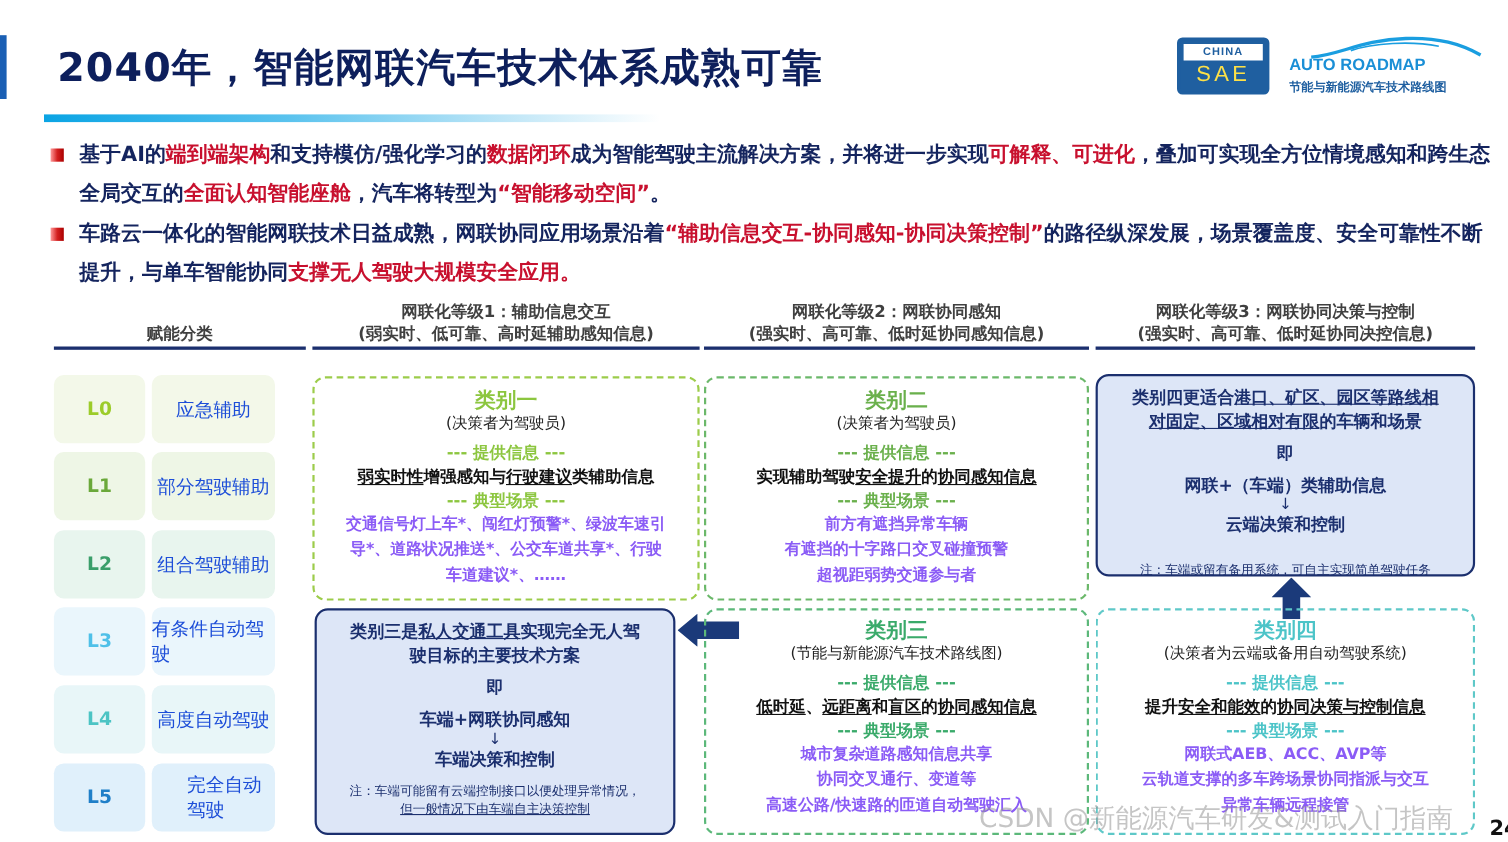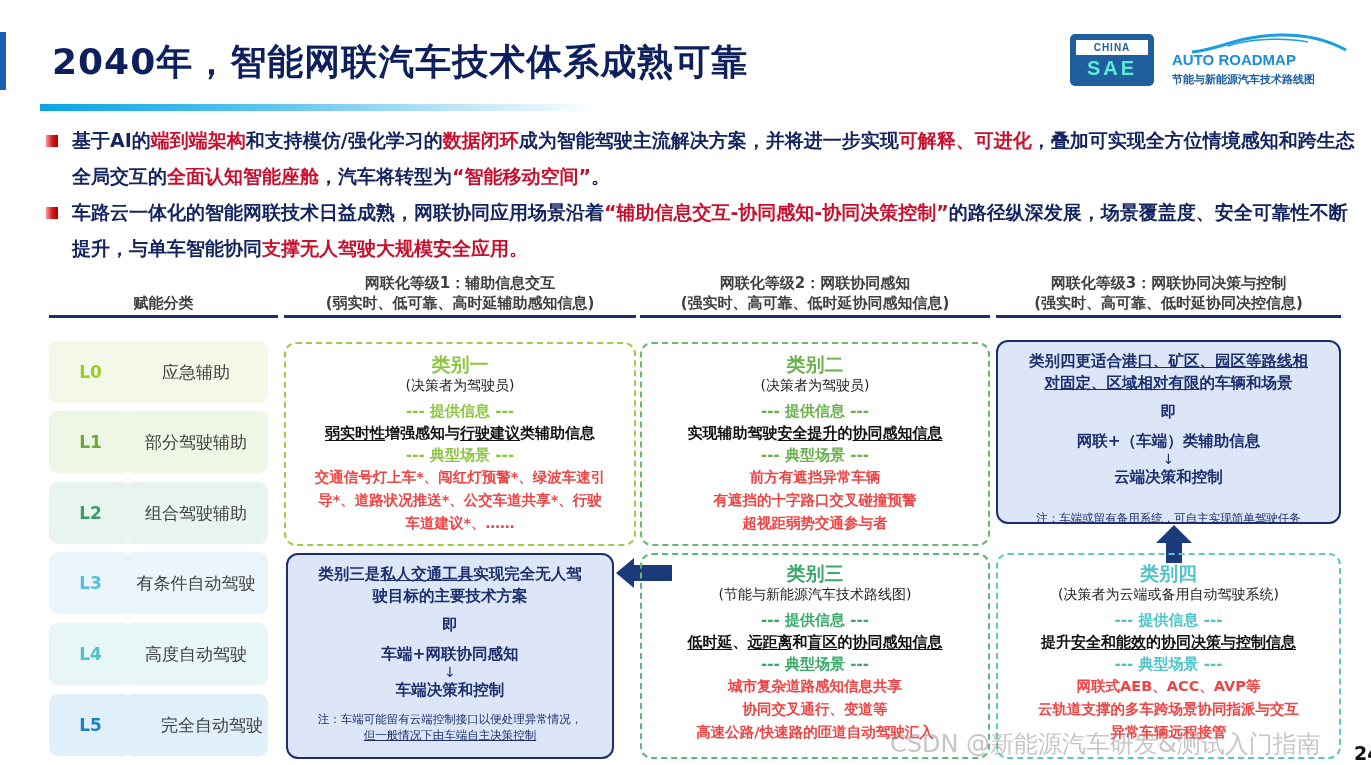--- a/index.html
+++ b/index.html
@@ -6,50 +6,50 @@
   html, body { width: 1371px; height: 765px; background: #ffffff; overflow: hidden; }
   body { font-family: "DejaVu Sans", "Liberation Sans", sans-serif; color: #111; position: relative; }
 
   .title-bar { position: absolute; left: 0; top: 32px; width: 6px; height: 58px; background: #1a5fb4; }
   .page-title { position: absolute; left: 52px; top: 38px; font-size: 36px; font-weight: bold; color: #0d1f5c; letter-spacing: 1px; }
   .title-underline { position: absolute; left: 40px; top: 104px; width: 560px; height: 7px;
      background: linear-gradient(90deg, #0aa4e4 0%, #5bc3ee 40%, #bfe6f7 75%, #ffffff 100%); }
 
   .logo-sae { position: absolute; left: 1070px; top: 34px; width: 84px; height: 52px; border: 3px solid #1f5fa0; border-radius: 5px; background: #1f5fa0; padding: 3px; }
   .logo-sae .china { background: #fff; color: #1f5fa0; font-size: 10px; font-weight: bold; text-align: center; height: 15px; line-height: 15px; font-family: "Liberation Sans", sans-serif; letter-spacing: 1px; }
-  .logo-sae .sae { color: #5eead4; font-size: 20px; font-weight: bold; text-align: center; line-height: 26px; font-family: "Liberation Sans", sans-serif; letter-spacing: 3px; }
+  .logo-sae .sae { color: #fde047; font-size: 20px; font-weight: normal; text-align: center; line-height: 26px; font-family: "Liberation Sans", sans-serif; letter-spacing: 3px; }
   .logo-road { position: absolute; left: 1168px; top: 32px; width: 180px; height: 60px; }
   .logo-road svg { position: absolute; left: 20px; top: 0; }
   .logo-road .road-text { position: absolute; left: 4px; top: 19px; font-size: 15px; font-weight: bold; color: #1a8fd6; font-family: "Liberation Sans", sans-serif; letter-spacing: 0px; }
   .logo-road .road-sub { position: absolute; left: 4px; top: 40px; font-size: 11px; color: #1f5fa0; font-weight: bold; }
 
   .bullets { position: absolute; left: 40px; top: 122px; width: 1325px; }
   .bullet { position: relative; padding-left: 32px; font-size: 19px; font-weight: bold; line-height: 36px; color: #14245e; }
   .bullet .sq { position: absolute; left: 6px; top: 13px; width: 12px; height: 12px;
     background: linear-gradient(90deg, #ff9a9a 0%, #d42020 50%, #a00 100%); }
   .red { color: #c8102e; }
 
   .hdr { position: absolute; top: 273px; text-align: center; font-size: 15px; font-weight: bold; color: #404040; line-height: 20px; border-bottom: 3px solid #1b2f6e; padding-bottom: 2px; }
 
   .lvl { position: absolute; border-radius: 9px; display: flex; align-items: center; justify-content: center; font-size: 17px; }
   .lvl-code { left: 49px; width: 83px; height: 62px; font-weight: bold; }
-  .lvl-name { left: 124px; width: 144px; height: 62px; color: #404040; }
+  .lvl-name { left: 138px; width: 112px; height: 62px; color: #1d4ed8; }
 
   .box { position: absolute; border-radius: 12px; text-align: center; }
   .dashed-green { border: 2px dashed #9ccc4a; }
   .dashed-green2 { border: 2px dashed #6bb86a; }
   .dashed-teal { border: 2px dashed #5ec8c8; }
   .solid-blue { border: 2px solid #1b2f6e; background: #dde6f7; }
 
   .cat-title { font-size: 19px; font-weight: bold; line-height: 24px; }
   .cat-sub { font-size: 14px; line-height: 18px; color: #222; }
   .sec { font-size: 15px; font-weight: bold; line-height: 22px; margin-top: 6px; }
   .info { font-size: 15px; font-weight: bold; line-height: 22px; color: #111; }
   .info u { text-decoration: underline; text-underline-offset: 2px; }
-  .scene { font-size: 14.5px; font-weight: bold; line-height: 23px; color: #ef4444; }
+  .scene { font-size: 14.5px; font-weight: bold; line-height: 23px; color: #8b5cf6; }
 
   .blue-main { font-size: 15.5px; font-weight: bold; color: #1b2f6e; line-height: 22px; }
   .blue-mid { font-size: 15.5px; font-weight: bold; color: #1b2f6e; line-height: 22px; }
   .blue-arrow-small { font-size: 14px; color: #1b2f6e; line-height: 14px; }
   .blue-note { font-size: 11.5px; color: #1b2f6e; line-height: 16px; }
 
   .watermark { position: absolute; left: 890px; top: 728px; font-size: 24px; color: rgba(150,150,150,0.55); white-space: nowrap; font-family: "DejaVu Sans", sans-serif; }
   .page-num { position: absolute; left: 1354px; top: 742px; font-size: 19px; font-weight: bold; color: #111; }
 </style>
 </head>

